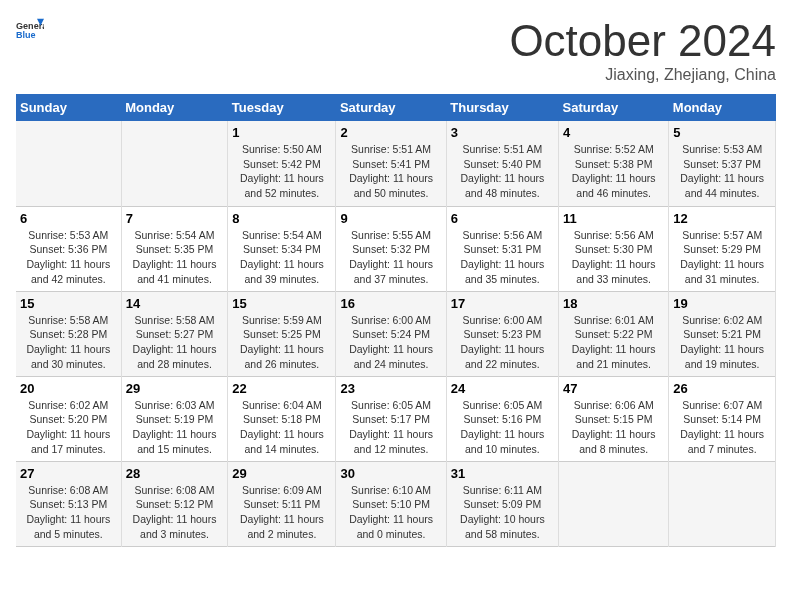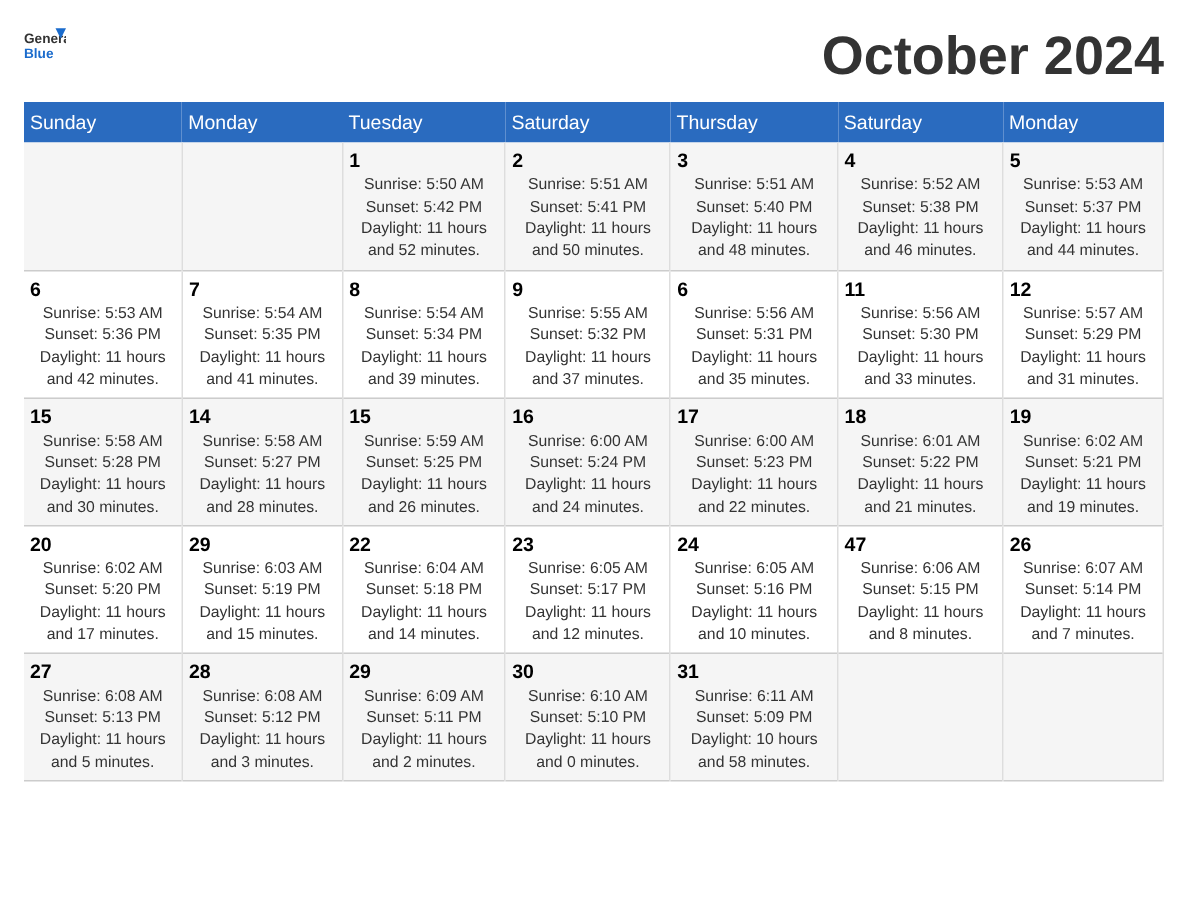--- a/index.html
+++ b/index.html
@@ -22,40 +22,40 @@
       gap: 4px;
     }
     .logo-icon {
       width: 28px;
       height: 28px;
     }
     .title-block {
       text-align: right;
     }
     .main-title {
-      font-size: 36px;
-      font-weight: bold;
+      font-size: 44px;
+      font-weight: normal;
       color: #333;
     }
     .subtitle {
       font-size: 16px;
       color: #555;
     }
     table {
       width: 100%;
       border-collapse: collapse;
       font-size: 11px;
     }
     thead tr th {
       background-color: #2a6bbf;
       color: #fff;
       padding: 6px 4px;
       text-align: left;
       font-size: 13px;
-      font-weight: normal;
+      font-weight: bold;
     }
     tbody tr {
       border-bottom: 1px solid #ccc;
     }
     tbody tr td {
       vertical-align: top;
       padding: 4px;
       border-right: 1px solid #ddd;
       min-height: 80px;
       height: 85px;
@@ -85,20 +85,21 @@
 <div class="header">
   <div class="logo">
     <svg class="logo-icon" viewBox="0 0 40 40" xmlns="http://www.w3.org/2000/svg">
       <text x="0" y="18" font-size="13" font-weight="bold" fill="#333" font-family="Arial">General</text>
       <text x="0" y="32" font-size="13" font-weight="bold" fill="#1a6bcc" font-family="Arial">Blue</text>
       <polygon points="36,8 46,8 41,18" fill="#1a6bcc" transform="translate(-6,-4)"></polygon>
     </svg>
   </div>
   <div class="title-block">
     <div class="main-title">October 2024</div>
+    <div class="subtitle">Jiaxing, Zhejiang, China</div>
   </div>
 </div>
 
 <table>
   <thead>
     <tr>
       <th>Sunday</th>
       <th>Monday</th>
       <th>Tuesday</th>
       <th>Saturday</th>

